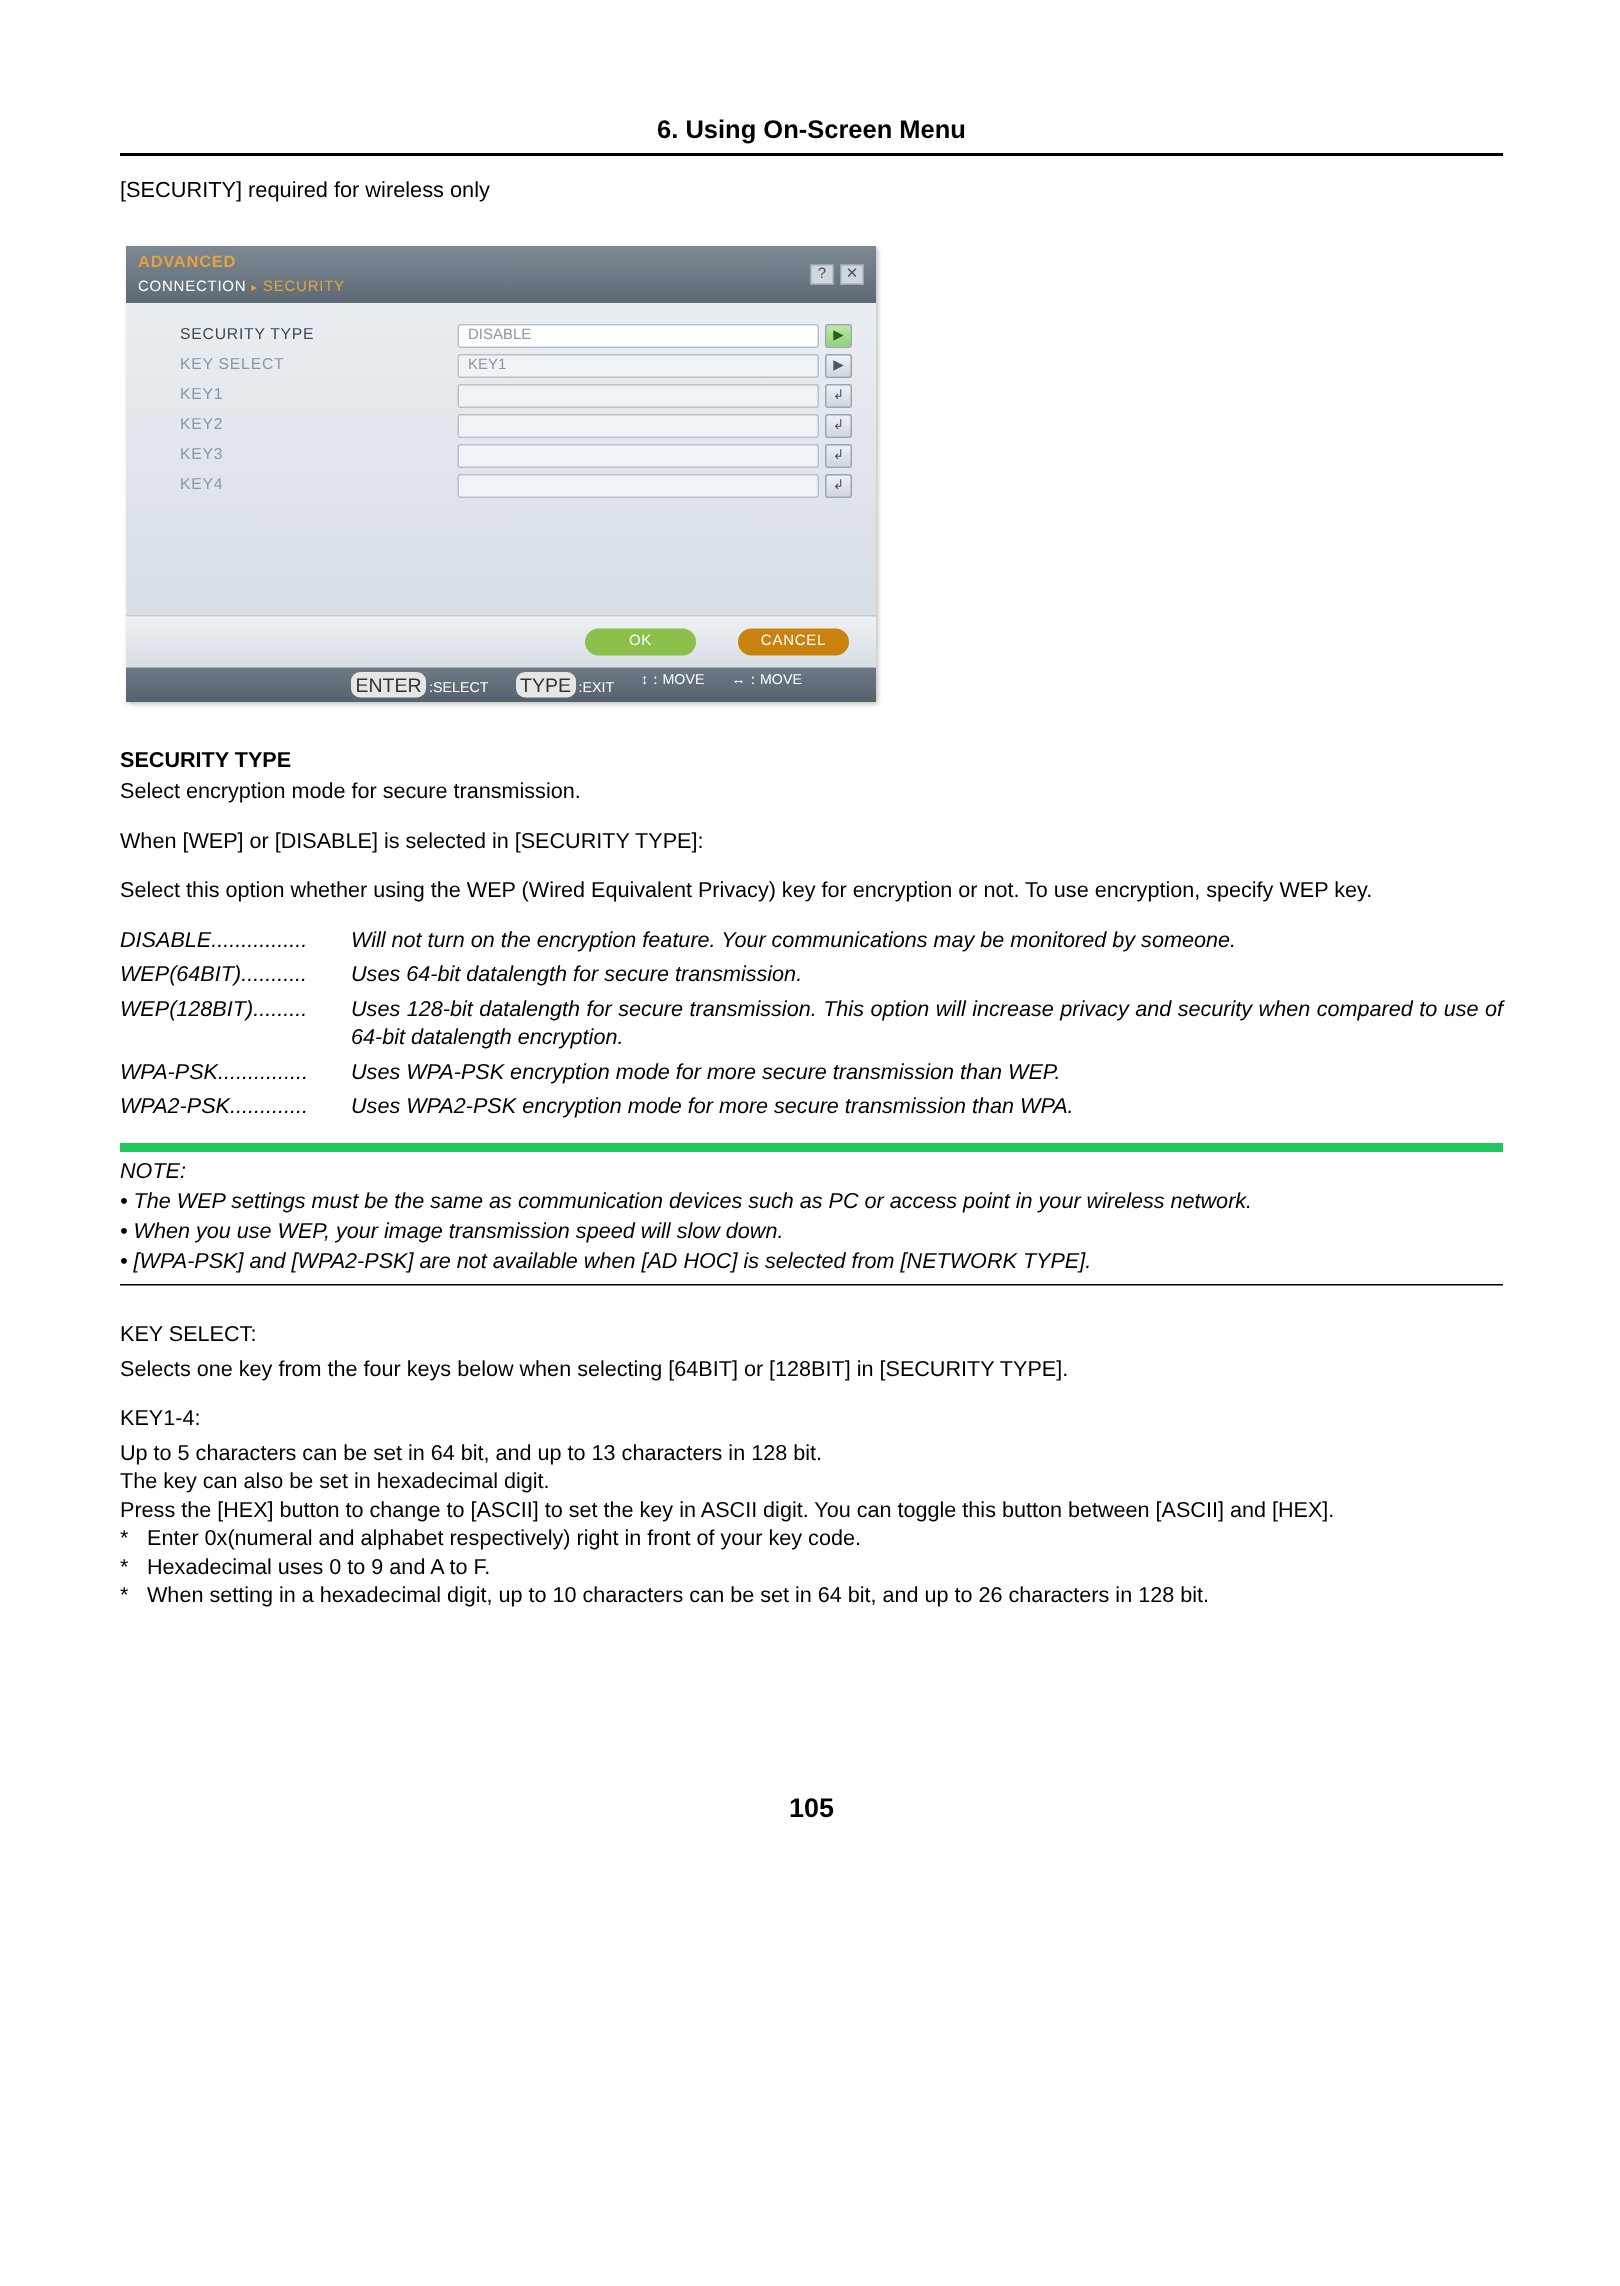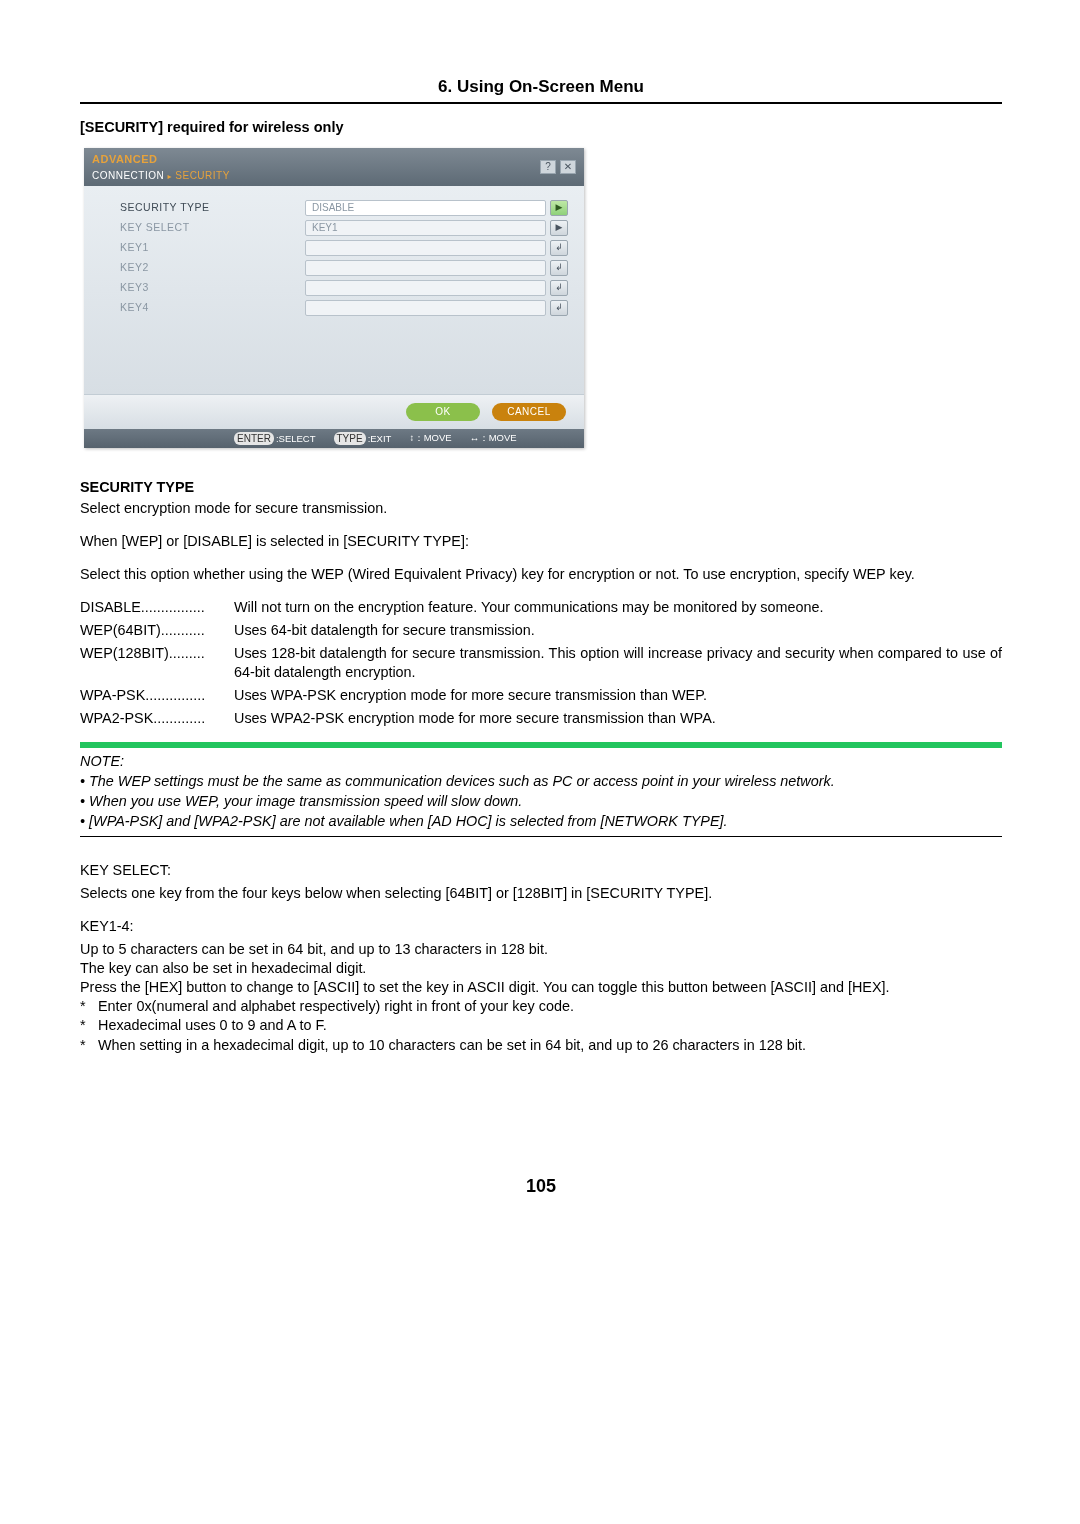--- a/index.html
+++ b/index.html
@@ -17,23 +17,23 @@
   }
   .chapter-header {
     text-align: center;
     font-weight: bold;
     font-size: 17px;
     border-bottom: 2px solid #000;
     padding-bottom: 4px;
     margin-bottom: 14px;
   }
   .section-title {
-    font-weight: bold;
+    font-weight: normal;
     font-size: 14.5px;
-    margin-bottom: 10px;
+    margin-bottom: 26px;
   }
 
   
   .osd {
     width: 500px;
     margin: 0 0 30px 4px;
     font-family: Arial, sans-serif;
     font-size: 11px;
     color: #666;
     box-shadow: 1px 1px 3px rgba(0,0,0,.25);
@@ -85,51 +85,51 @@
     border: 1px solid #9aa6b0;
     border-radius: 2px;
     display:flex; align-items:center; justify-content:center;
     font-size:9px; color:#4a5560;
   }
   .arrowcell.green { background: linear-gradient(#bfe8a6,#8fd17a); color:#2e5a1f; }
   .osd-spacer { height: 70px; }
   .osd-btnbar {
     background: linear-gradient(#eef1f4,#d7dee4);
     padding: 8px 18px;
-    display: flex; justify-content: flex-end; gap: 12px;
+    display: flex; justify-content: flex-end; gap: 28px;
     border-top: 1px solid #c2ccd4;
   }
   .osd-btn {
     min-width: 74px; height: 18px;
     border-radius: 9px;
     font-size: 10px; letter-spacing:.5px;
     display:flex; align-items:center; justify-content:center;
   }
   .osd-btn.ok { background:#8bc04b; color:#fff; }
   .osd-btn.cancel { background:#c9820d; color:#fff; }
   .osd-foot {
     background: linear-gradient(#6d7984,#56626d);
     color:#fff; font-size:9.5px;
     padding: 3px 6px;
     display:flex; gap:18px; justify-content:flex-start;
     padding-left: 150px;
   }
   .osd-foot .key-pill{
     display:inline-block; padding:0 3px; border-radius:6px;
-    background:#e6e6e6; color:#333; font-size:10px; margin-right:2px;text-align:right;
+    background:#e6e6e6; color:#333; font-size:13px; margin-right:2px;text-align:right;
   }
 
   
   .h-small { font-weight: bold; margin-top: 6px; margin-bottom: 2px; }
   p { margin-bottom: 4px; }
   .para { margin-bottom: 14px; }
   .justify { text-align: justify; }
 
   .def-list { margin-top: 10px; margin-bottom: 14px; }
-  .def-row { display: flex; margin-bottom: 4px; }
+  .def-row { display: flex; margin-bottom: 4px; font-style: italic; }
   .def-term { width: 122px; white-space: nowrap; }
   .def-desc { flex: 1; padding-left: 2px; text-align: justify; margin-left: 30px; }
 
   .note-box {
     border-top: 6px solid #22c55e;
     border-bottom: 1px solid #000;
     padding: 4px 0 4px 0;
     margin: 2px 0 24px 0;
     font-style: italic;
   }

